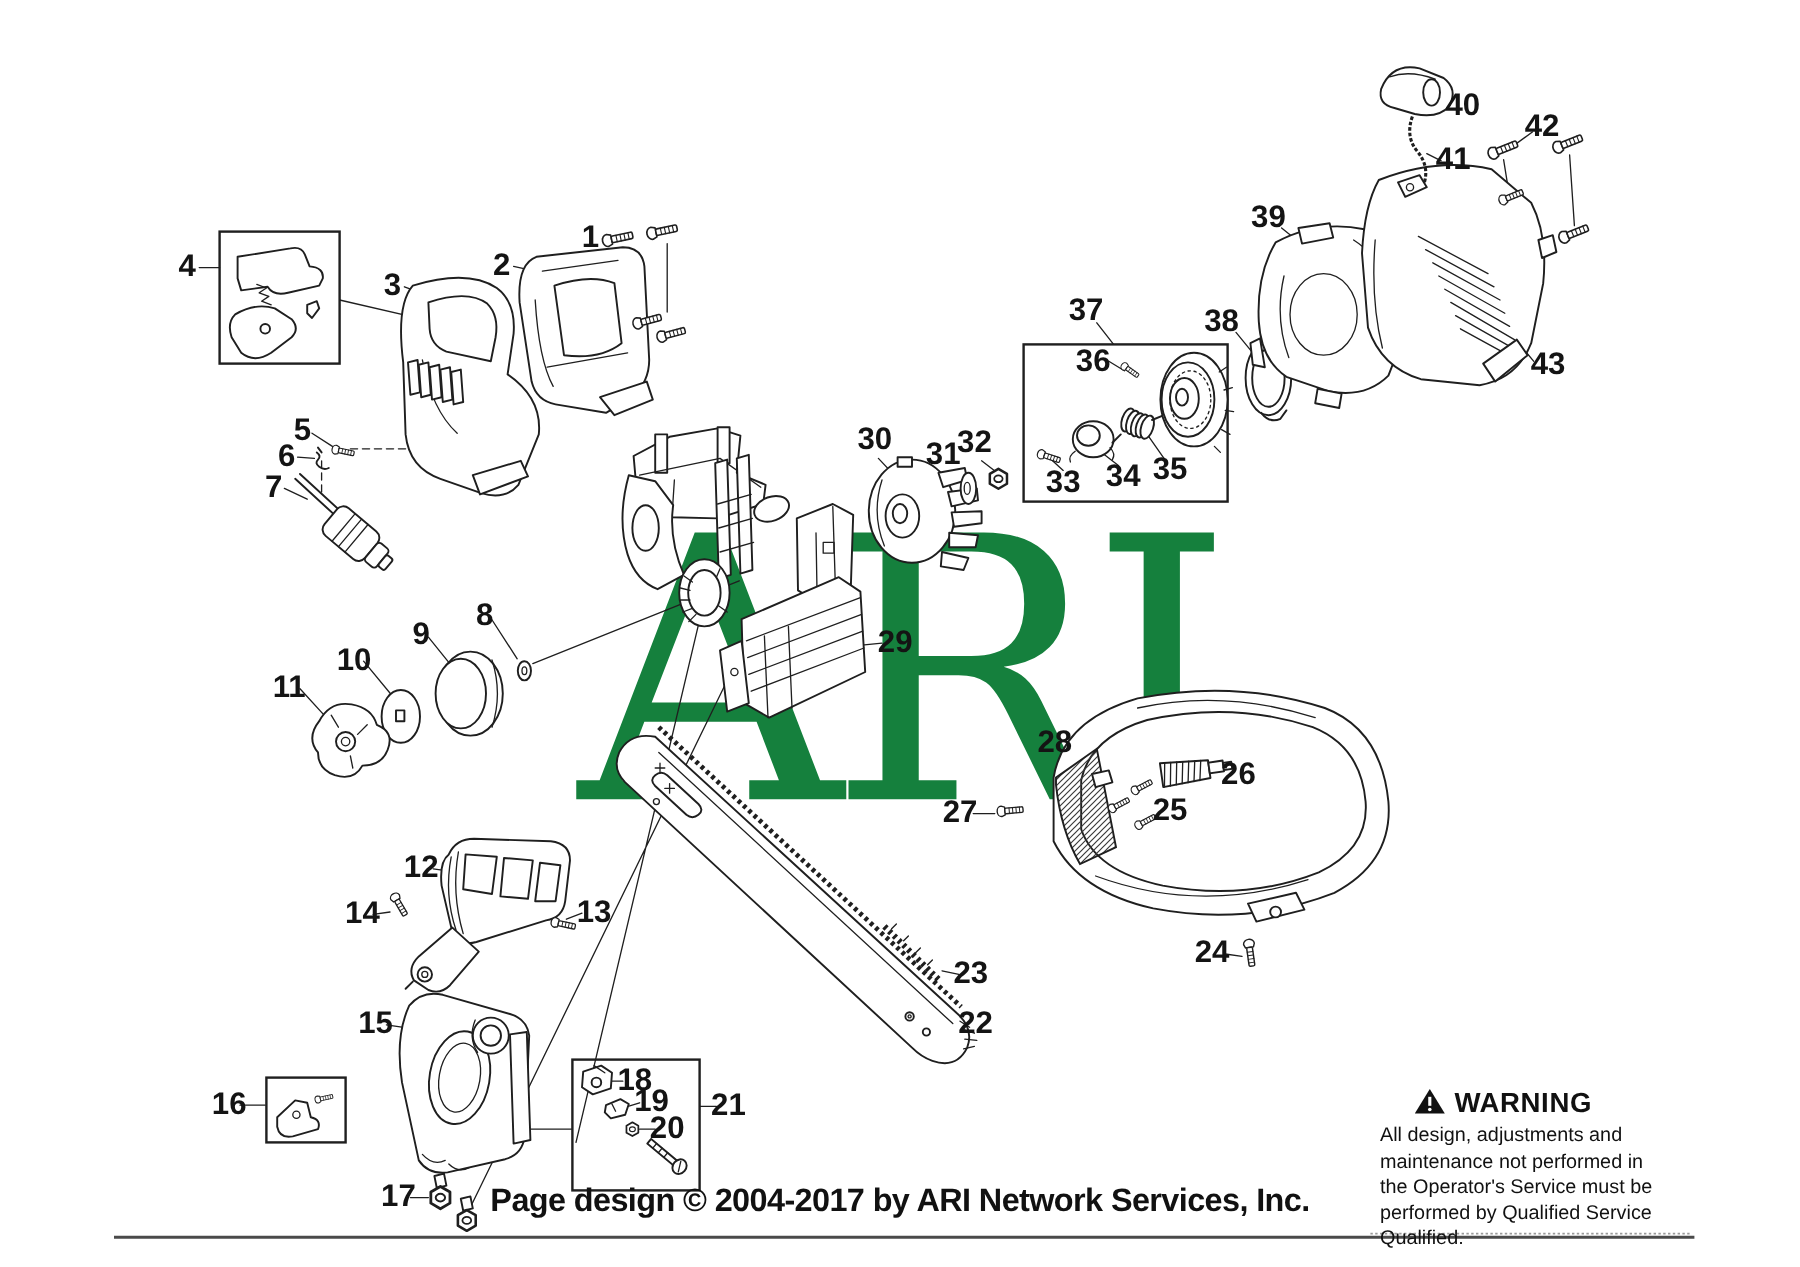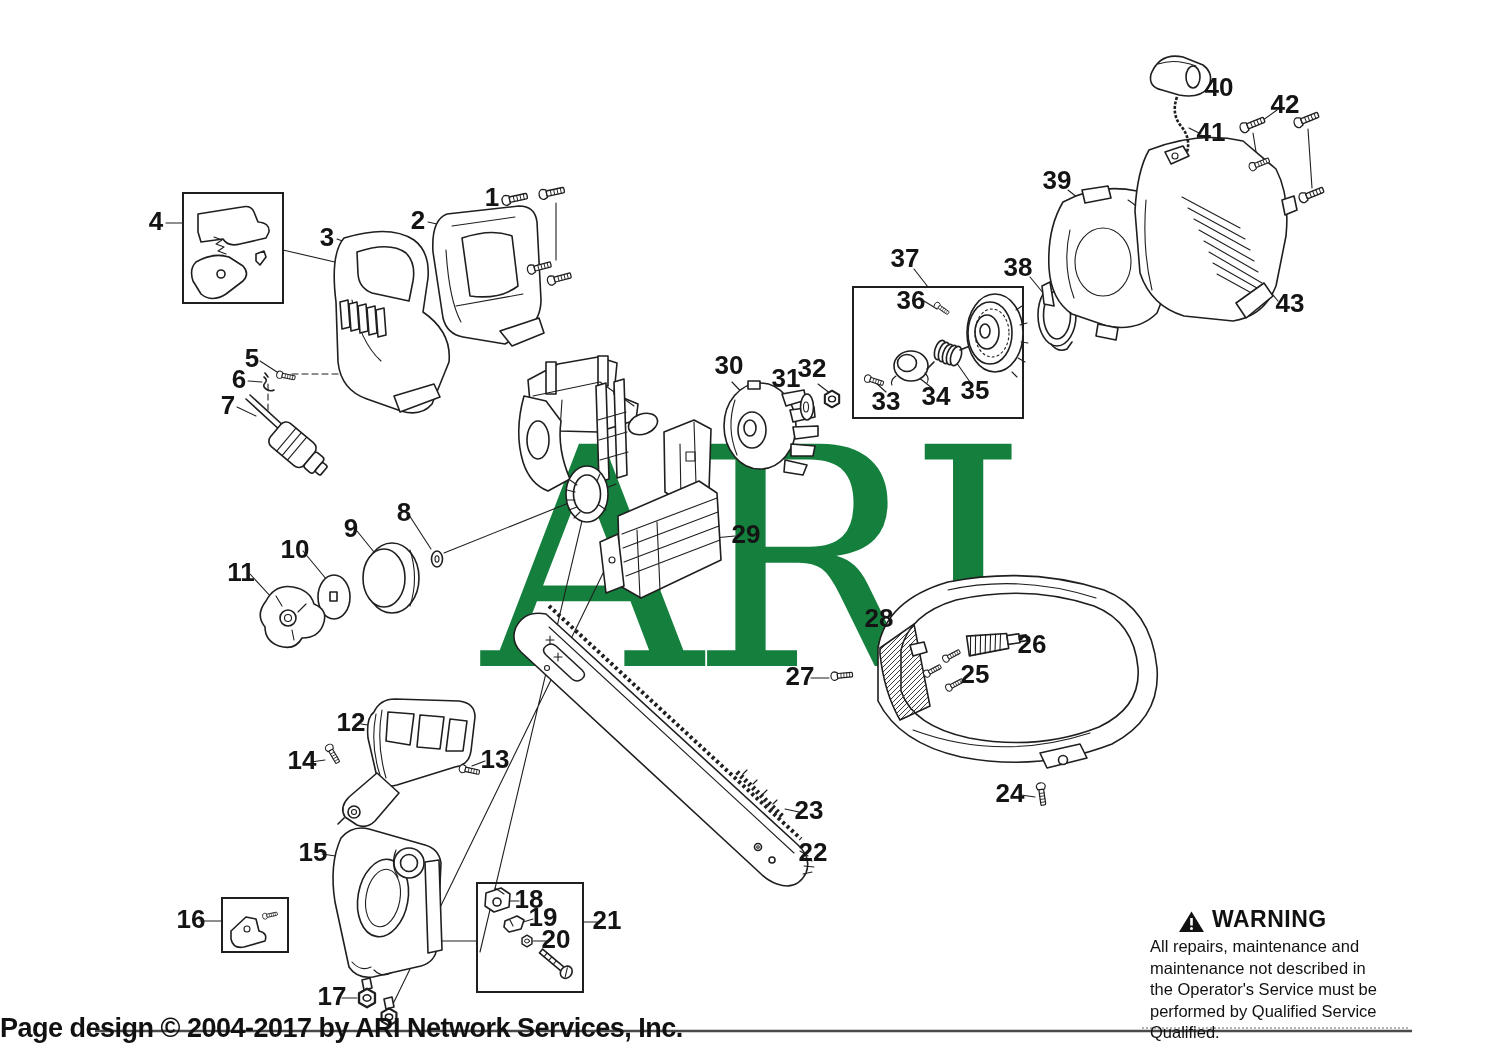--- a/index.html
+++ b/index.html
@@ -9,24 +9,24 @@
        font-family:"DejaVu Serif",serif;font-weight:normal;font-size:305px;line-height:1;
        color:#15803d;letter-spacing:-12px;user-select:none}
   svg.diagram{position:absolute;left:0;top:0;z-index:1}
   .ln{stroke:#1f1f1f;stroke-width:1.6;fill:none;stroke-linecap:round;stroke-linejoin:round}
   .thin{stroke-width:1.1}
   .fw{fill:#ffffff;stroke:#1f1f1f;stroke-width:1.6;stroke-linejoin:round}
   .bx{fill:none;stroke:#1f1f1f;stroke-width:2}
   .callout{font-family:"Liberation Sans",sans-serif;font-size:26px;font-weight:bold;fill:#141414}
   .chainline{stroke:#1f1f1f;fill:none}
   .warning{position:absolute;left:1150px;top:906px;width:268px;z-index:2}
-  .warning-title{display:flex;align-items:flex-end;gap:7px;margin-left:28px;
+  .warning-title{display:flex;align-items:flex-start;gap:7px;margin-left:28px;
        font-size:23px;font-weight:bold;letter-spacing:0.5px}
   .warning-body{font-size:16.5px;line-height:21.5px;margin-top:3px}
-  .footer{position:absolute;left:0;top:1013px;width:1500px;z-index:2;
+  .footer{position:absolute;left:0;top:985px;width:1500px;text-align:center;z-index:2;
        font-size:27px;font-weight:bold;letter-spacing:-0.5px}
 </style>
 </head>
 <body>
 
 <div class="watermark">ARI</div>
 
 <svg class="diagram" width="1500" height="1056" viewBox="0 0 1500 1056">
   <defs>
     <g id="bolt">
@@ -405,21 +405,21 @@
 <div class="warning">
   <div class="warning-title">
     <svg width="27" height="23" viewBox="0 0 27 23">
       <path d="M13.5,1.5 L26,22 H1 Z" fill="#111"></path>
       <rect x="12.2" y="8" width="2.6" height="7.5" fill="#fff"></rect>
       <circle cx="13.5" cy="18.6" r="1.5" fill="#fff"></circle>
     </svg>
     <span>WARNING</span>
   </div>
   <div class="warning-body">
-    <div>All repairs, maintenance and</div>
-    <div>maintenance not described in</div>
+    <div>All design, adjustments and</div>
+    <div>maintenance not performed in</div>
     <div>the Operator's Service must be</div>
     <div>performed by Qualified Service</div>
     <div>Qualified.</div>
   </div>
 </div>
 
 <div class="footer">Page design © 2004-2017 by ARI Network Services, Inc.</div>
 
 </body></html>

